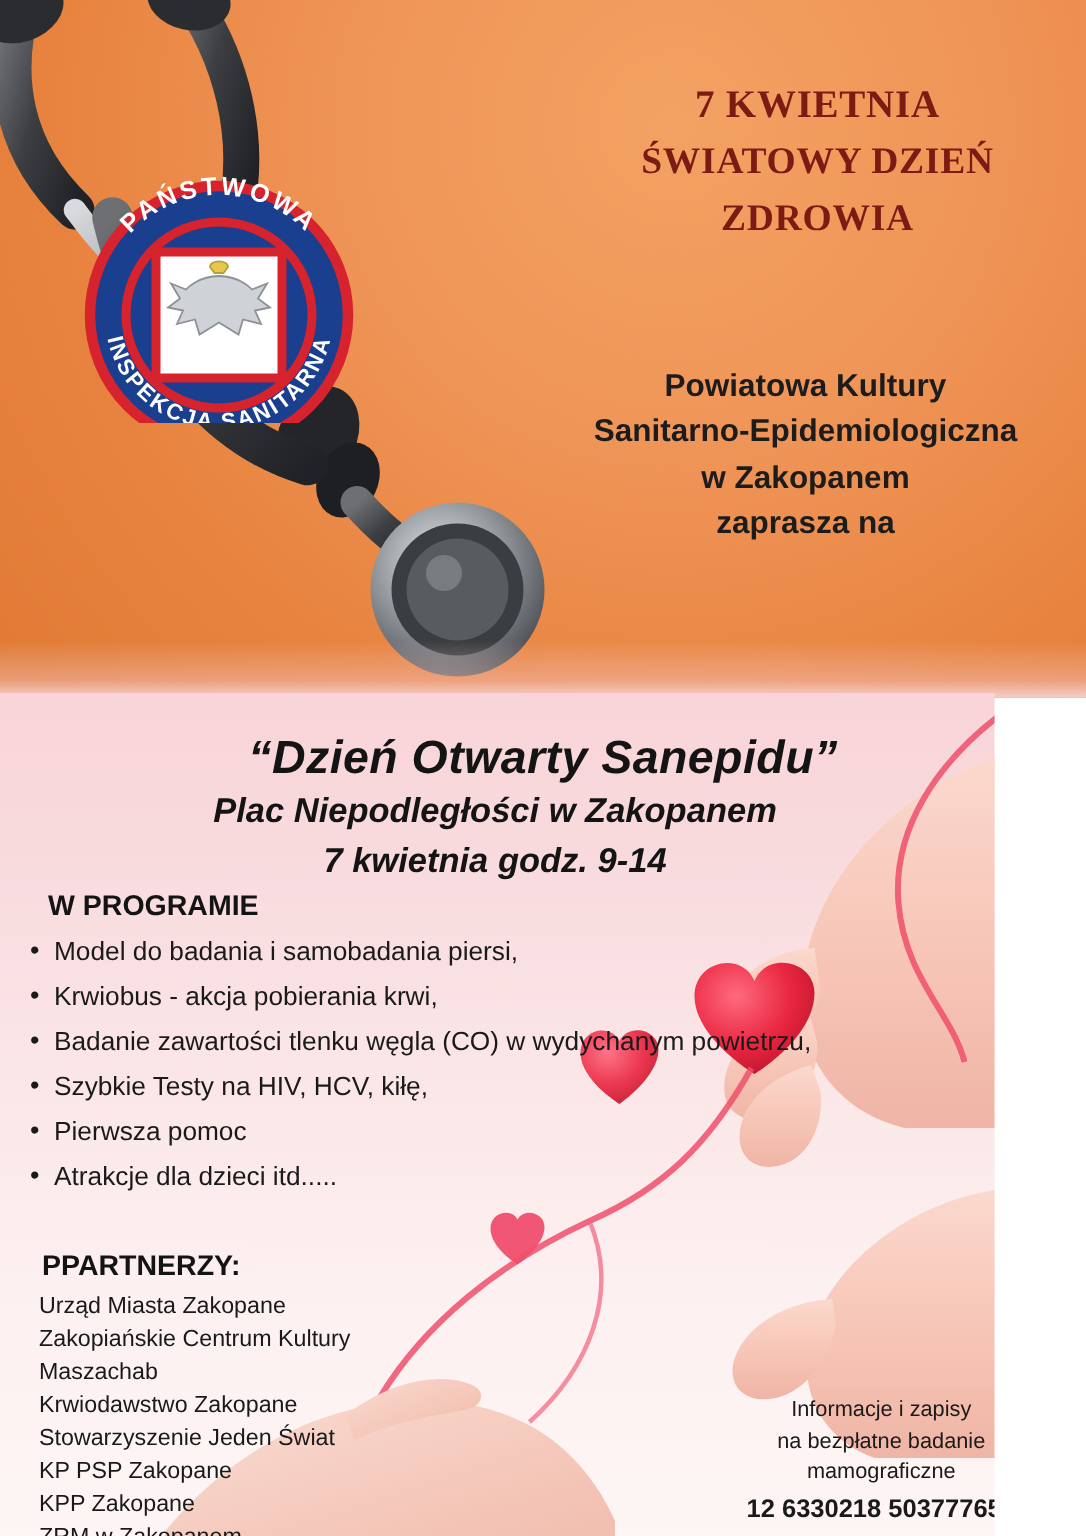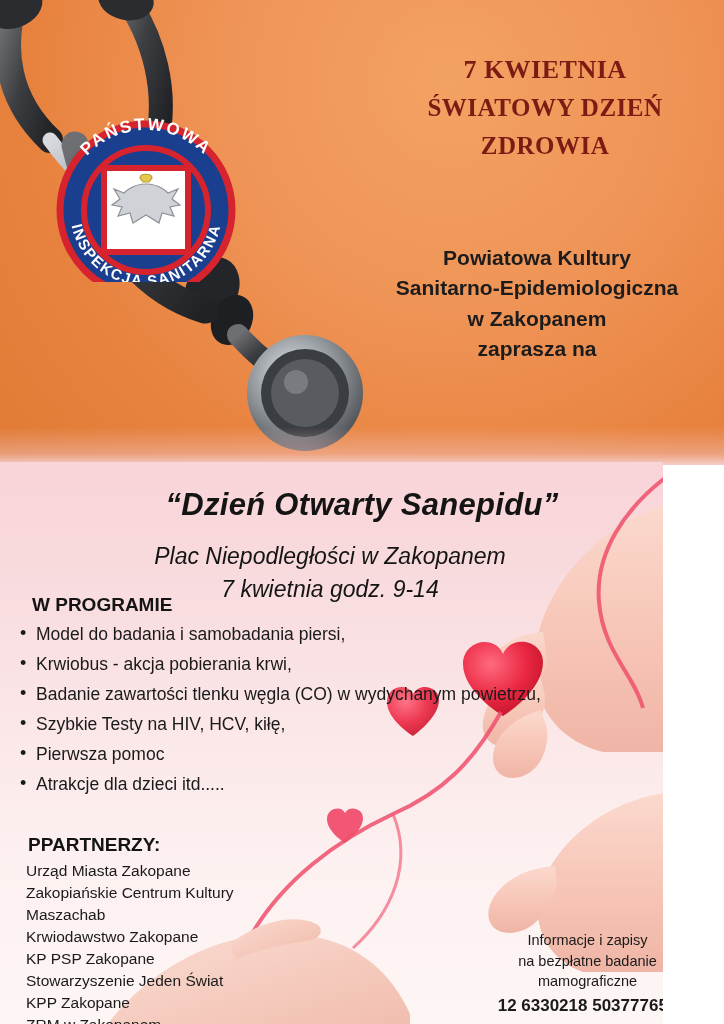--- a/index.html
+++ b/index.html
@@ -98,25 +98,25 @@
     width: 724px;
     text-align: center;
     font-size: 31px;
     font-weight: bold;
     font-style: italic;
     color: #141414;
     letter-spacing: 0.3px;
   }
   .subtitle {
     position: absolute;
-    left: 0; top: 78px;
+    left: 0; top: 62px;
     width: 660px;
     text-align: center;
     font-size: 23px;
-    font-weight: normal;
+    font-weight: bold;
     font-style: italic;
     color: #141414;
     line-height: 1.45;
   }
   .subtitle span { display:block; }
 
   .program-head {
     position: absolute;
     left: 32px; top: 132px;
     font-size: 19px;
@@ -325,22 +325,22 @@
       <li>Pierwsza pomoc</li>
       <li>Atrakcje dla dzieci itd.....</li>
     </ul>
 
     <div class="partners-head">PPARTNERZY:</div>
     <ul class="partners-list">
       <li>Urząd Miasta Zakopane</li>
       <li>Zakopiańskie Centrum Kultury</li>
       <li>Maszachab</li>
       <li>Krwiodawstwo Zakopane</li>
+      <li>Stowarzyszenie Jeden Świat</li>
       <li>KP PSP Zakopane</li>
-      <li>Stowarzyszenie Jeden Świat</li>
       <li>KPP Zakopane</li>
       <li>ZRM w Zakopanem</li>
 
     </ul>
 
     <div class="info-box">
       <div>Informacje i zapisy</div>
       <div>na bezpłatne badanie</div>
       <div>mamograficzne</div>
       <div class="phones">12 6330218  503777651</div>

